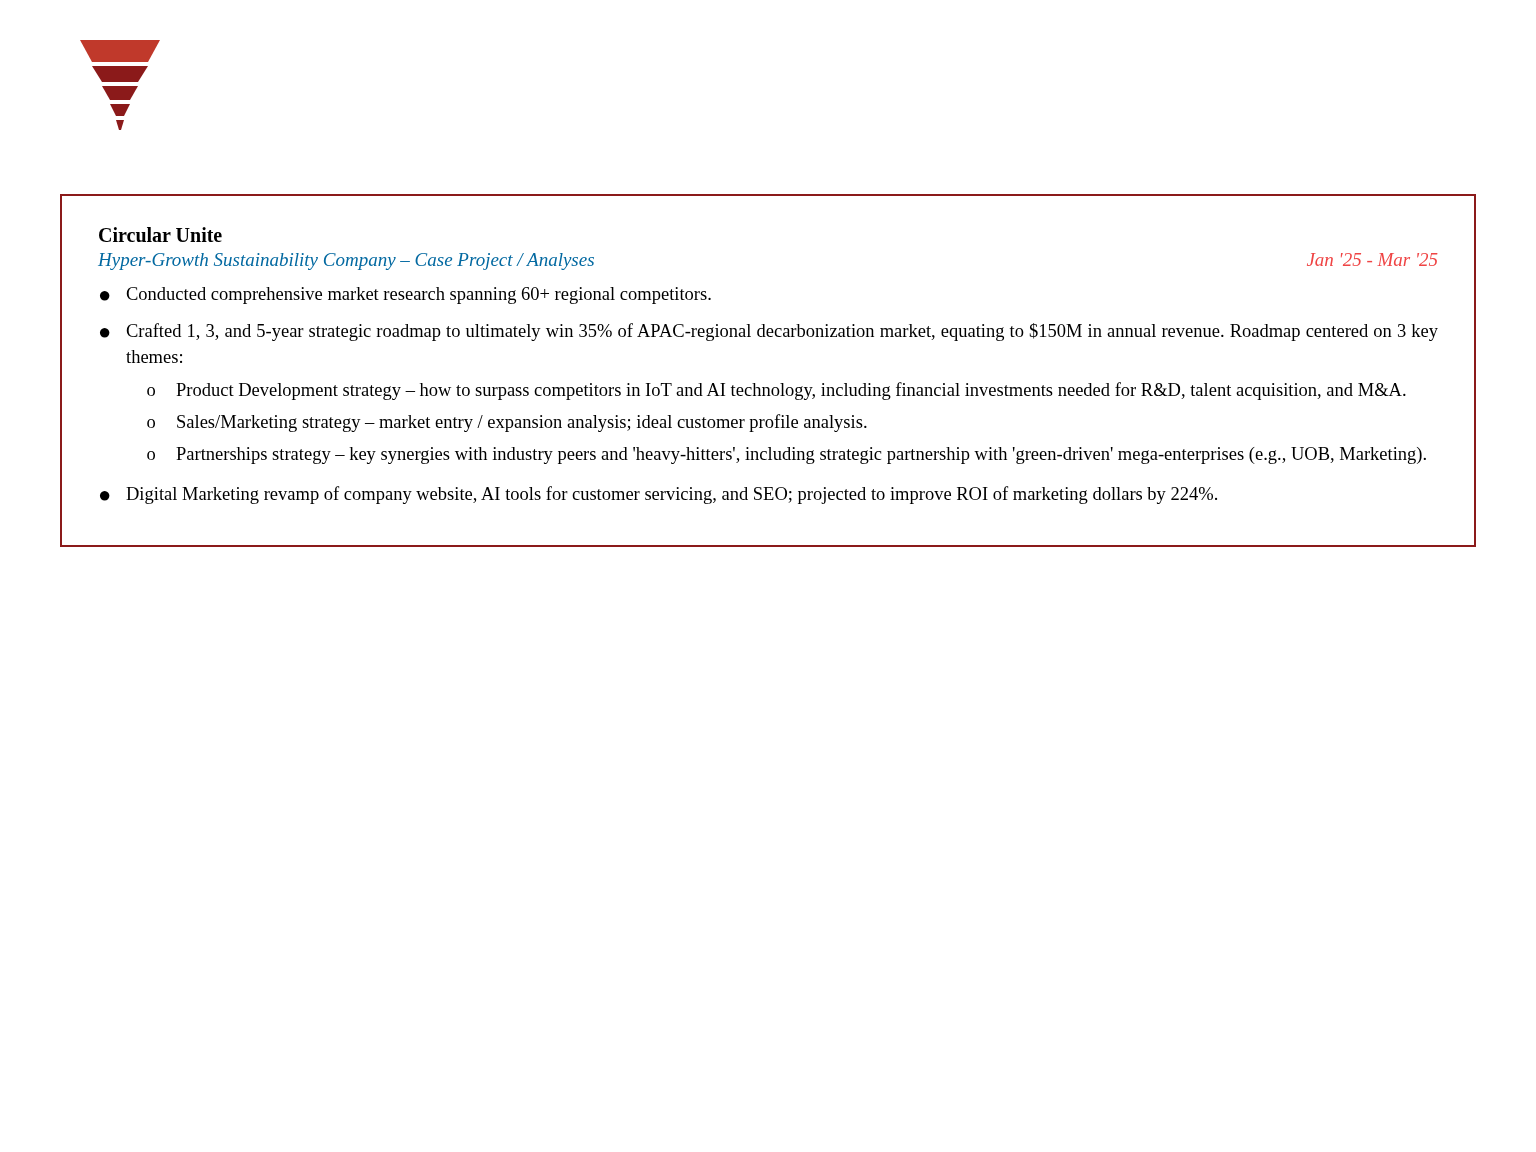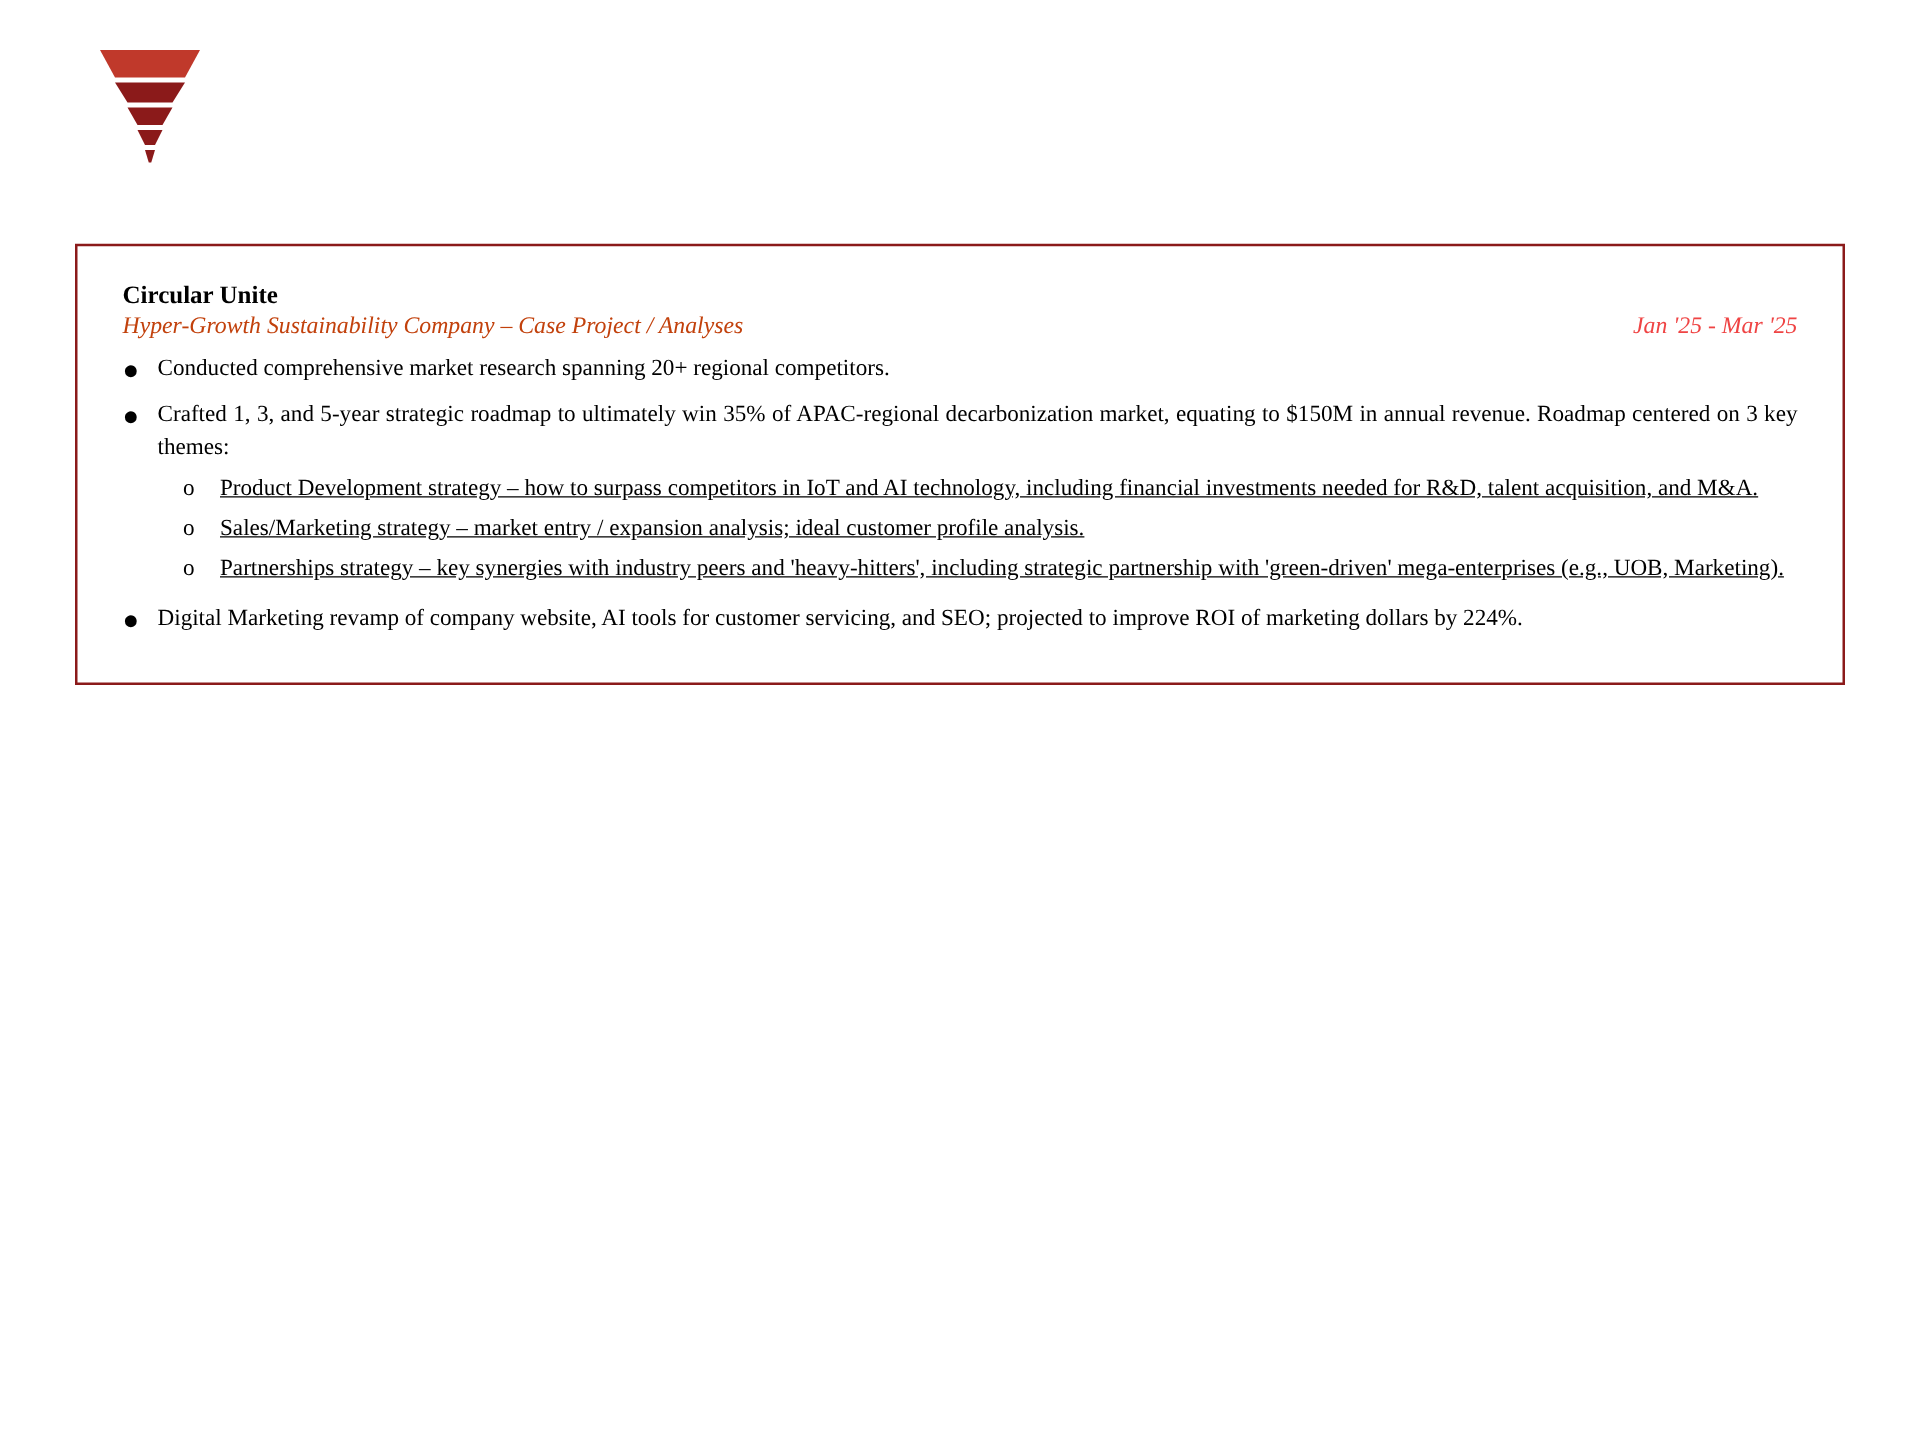--- a/index.html
+++ b/index.html
@@ -52,21 +52,21 @@
       display: flex;
       justify-content: space-between;
       align-items: baseline;
       margin-bottom: 10px;
     }
 
     .company-subtitle {
       font-size: 19px;
       font-style: italic;
       font-family: Georgia, 'Times New Roman', serif;
-      color: #c2410c;
+      color: #0369a1;
     }
 
     .date-range {
       font-size: 19px;
       font-style: italic;
       font-family: Georgia, 'Times New Roman', serif;
       color: #ef4444;
       white-space: nowrap;
       margin-left: 20px;
     }
@@ -119,21 +119,20 @@
 
     .sub-marker {
       min-width: 50px;
       text-align: center;
       color: #000000;
     }
 
     .sub-text {
       flex: 1;
       text-align: justify;
-      text-decoration: underline;
     }
   </style>
 </head>
 <body>
 
 <div class="page-container">
 
   <div class="logo-area">
     <svg class="logo-svg" viewBox="0 0 100 110" xmlns="http://www.w3.org/2000/svg">
 
@@ -155,21 +154,21 @@
 
     <div class="company-subtitle-row">
       <span class="company-subtitle">Hyper-Growth Sustainability Company – Case Project / Analyses</span>
       <span class="date-range">Jan '25 - Mar '25</span>
     </div>
 
     <ul class="bullet-list">
 
       <li class="bullet-item">
         <span class="bullet-dot">●</span>
-        <span class="bullet-text">Conducted comprehensive market research spanning 20+ regional competitors.</span>
+        <span class="bullet-text">Conducted comprehensive market research spanning 60+ regional competitors.</span>
       </li>
 
       <li class="bullet-item">
         <span class="bullet-dot">●</span>
         <span class="bullet-text">
           Crafted 1, 3, and 5-year strategic roadmap to ultimately win 35% of APAC-regional decarbonization market, equating to $150M in annual revenue. Roadmap centered on 3 key themes:
           <ul class="sub-list">
             <li class="sub-item">
               <span class="sub-marker">o</span>
               <span class="sub-text">Product Development strategy – how to surpass competitors in IoT and AI technology, including financial investments needed for R&amp;D, talent acquisition, and M&amp;A.</span>

